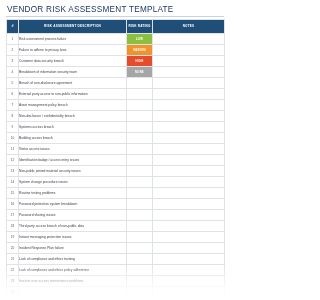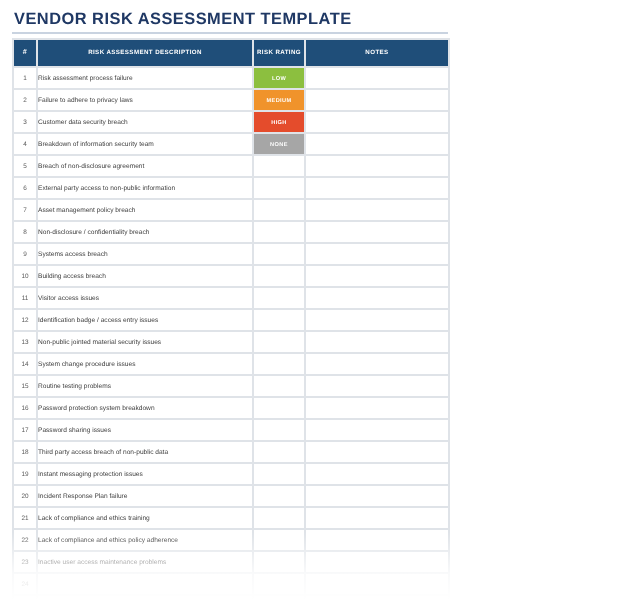--- a/index.html
+++ b/index.html
@@ -17,21 +17,21 @@
   .page {
     position: relative;
     width: 230px;
     height: 300px;
     background: #ffffff;
     box-sizing: border-box;
     padding: 4px 6px 0 6px;
   }
   .doc-title {
     font-size: 8.2px;
-    font-weight: bold;
+    font-weight: normal;
     letter-spacing: 0.25px;
     color: #1f3864;
     line-height: 11px;
     white-space: nowrap;
     padding-left: 1px;
   }
   .title-rule {
     height: 1px;
     background: #c9d3e0;
     margin: 1px 0 2px 0;

